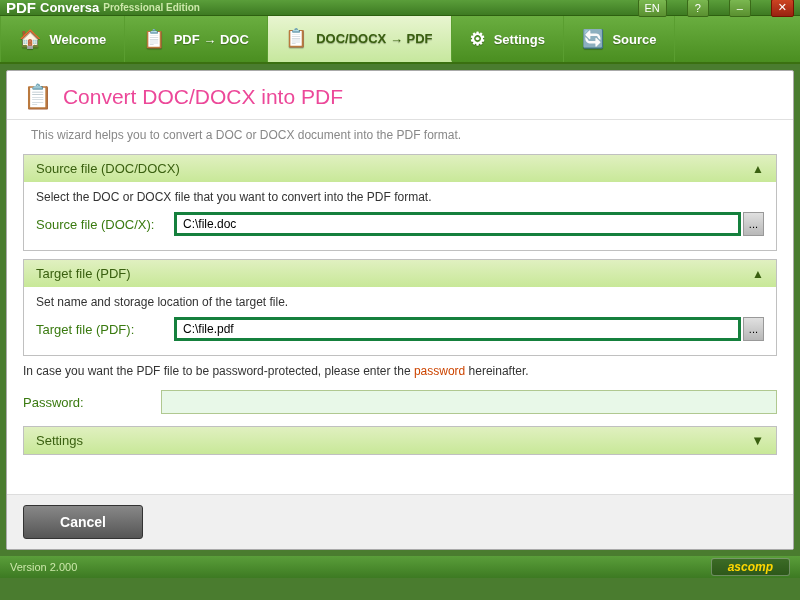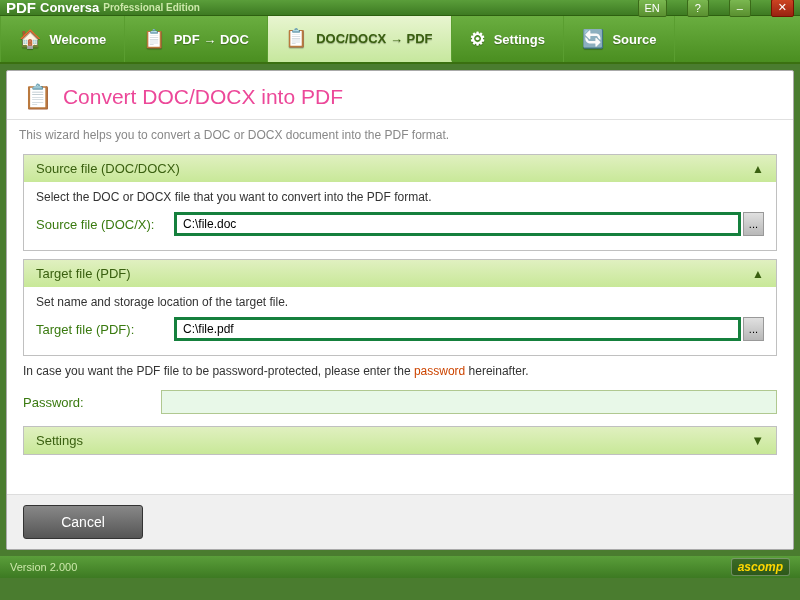--- a/index.html
+++ b/index.html
@@ -138,21 +138,21 @@
       font-size: 24px;
       color: #888;
     }
     .page-title {
       font-size: 21px;
       font-weight: normal;
       color: #ec4899;
     }
 
     .wizard-desc {
-      padding: 8px 12px;
+      padding: 8px 24px;
       color: #888;
       font-size: 12px;
     }
 
     
     .section-panel {
       margin: 4px 16px;
       border: 1px solid #c0c0c0;
     }
     .section-header {
@@ -272,21 +272,21 @@
       justify-content: space-between;
       align-items: center;
       border-top: 1px solid #ddd;
       background: #f0f0f0;
     }
     .action-btn {
       background: linear-gradient(to bottom, #888, #555);
       border: 1px solid #333;
       color: #fff;
       font-size: 14px;
-      font-weight: normal;
+      font-weight: bold;
       padding: 8px 30px;
       cursor: pointer;
       border-radius: 3px;
       min-width: 120px;
       text-align: center;
     }
 
     
     .status-bar {
       background: linear-gradient(to bottom, #5a9e3a, #3d7a22);
@@ -300,21 +300,21 @@
       color: #cce8aa;
       font-size: 11px;
     }
     .ascomp-logo {
       display: inline-flex;
       align-items: center;
       justify-content: center;
       background: rgba(0,0,0,0.3);
       border: 1px solid rgba(255,255,255,0.3);
       border-radius: 3px;
-      padding: 1px 6px;
+      padding: 1px 16px;
       font-size: 12px;
       color: #fff;
       font-style: italic;
       font-weight: bold;
     }
     .ascomp-logo span {
       color: #ffd700;
     }
   </style>
 </head>

